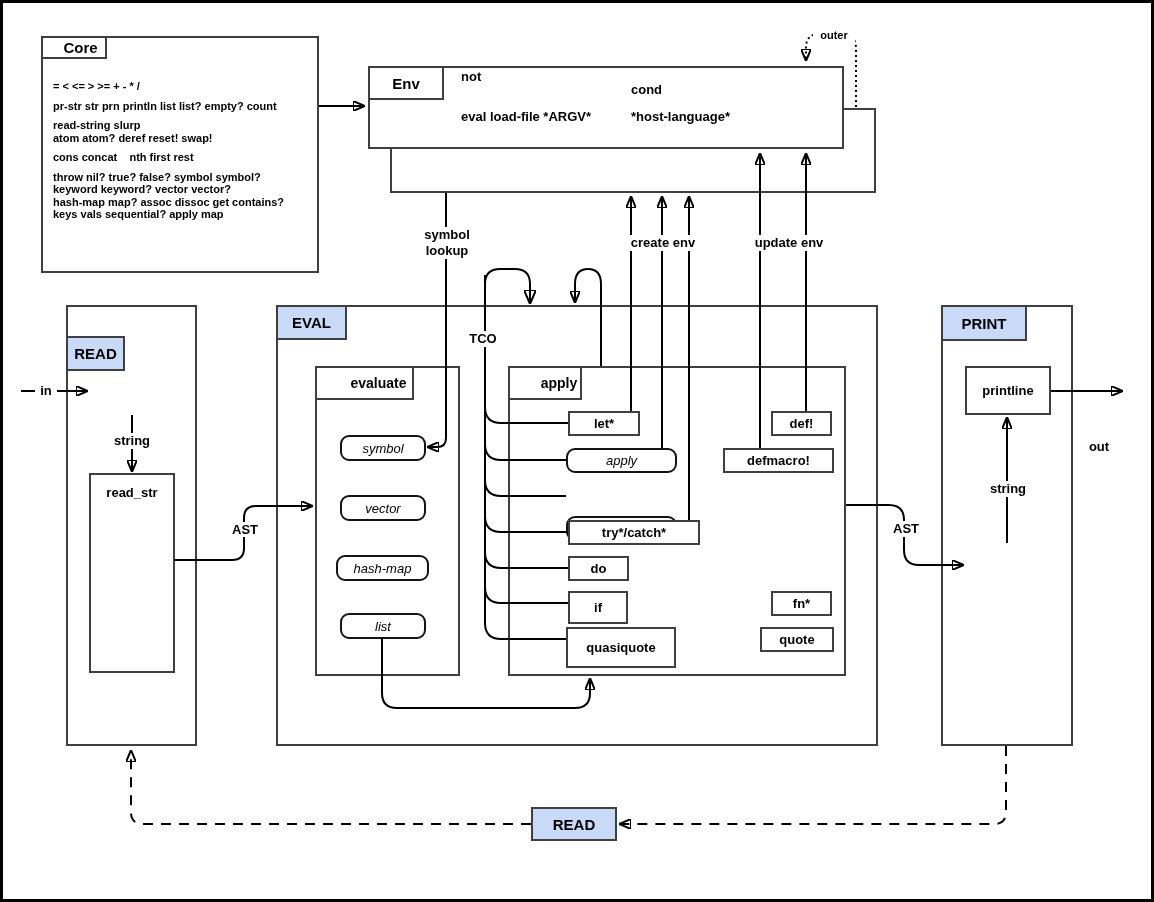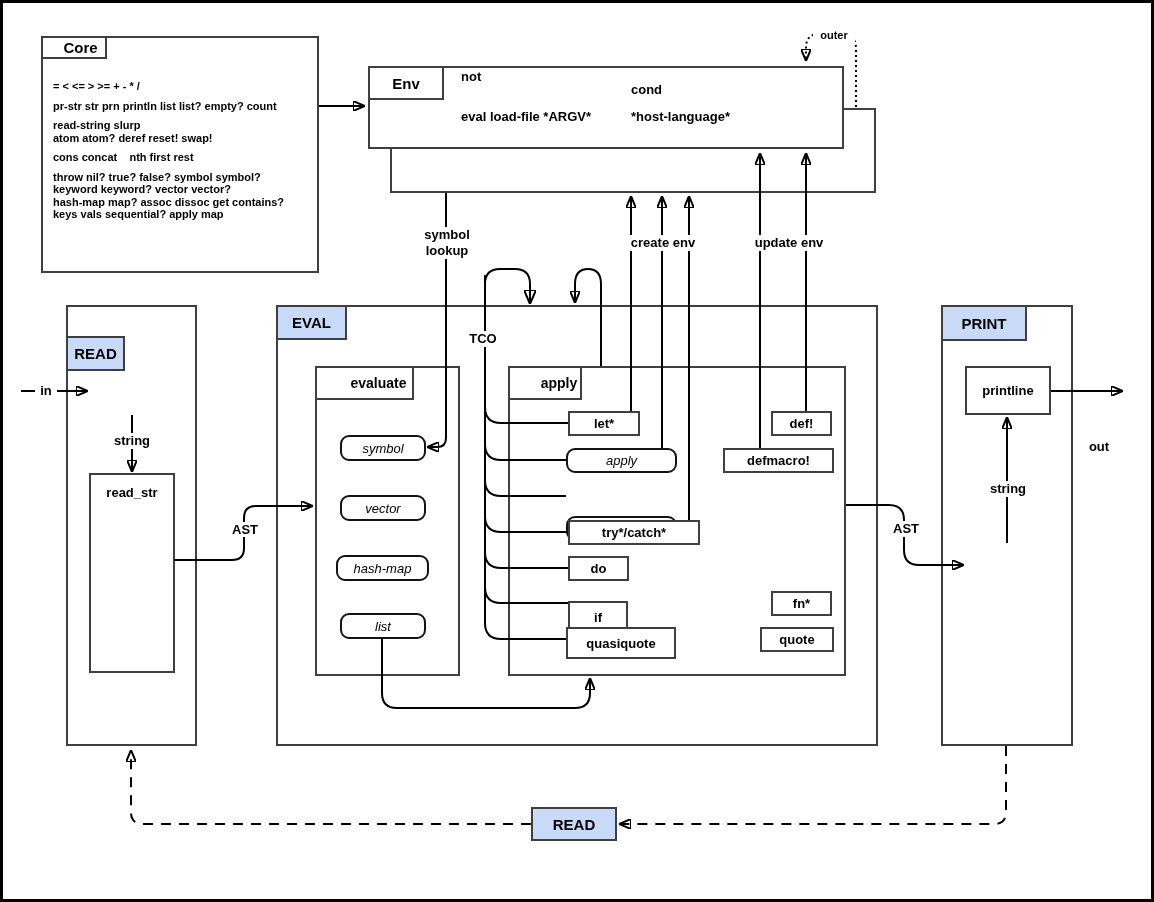--- a/index.html
+++ b/index.html
@@ -82,22 +82,22 @@
   <div class="node rounded" style="left:337px;top:432px;width:86px;height:26px;">symbol</div>
   <div class="node rounded" style="left:337px;top:492px;width:86px;height:26px;">vector</div>
   <div class="node rounded" style="left:333px;top:552px;width:93px;height:26px;">hash-map</div>
   <div class="node rounded" style="left:337px;top:610px;width:86px;height:26px;">list</div>
 
   <div class="node" style="left:565px;top:408px;width:72px;height:25px;">let*</div>
   <div class="node rounded" style="left:563px;top:445px;width:111px;height:25px;">apply</div>
   <div class="node rounded" style="left:563px;top:481px;width:111px;height:25px;margin-top:32px;">apply macro</div>
   <div class="node" style="left:565px;top:517px;width:132px;height:25px;">try*/catch*</div>
   <div class="node" style="left:565px;top:553px;width:61px;height:25px;">do</div>
-  <div class="node" style="left:565px;top:588px;width:60px;height:33px;margin-top:10px;">if</div>
-  <div class="node" style="left:563px;top:624px;width:110px;height:32px;">quasiquote</div>
+  <div class="node" style="left:565px;top:588px;width:60px;height:33px;">if</div>
+  <div class="node" style="left:563px;top:624px;width:110px;height:41px;">quasiquote</div>
   <div class="node" style="left:768px;top:408px;width:61px;height:25px;">def!</div>
   <div class="node" style="left:720px;top:445px;width:111px;height:25px;">defmacro!</div>
   <div class="node" style="left:768px;top:588px;width:61px;height:25px;">fn*</div>
   <div class="node" style="left:757px;top:624px;width:74px;height:25px;">quote</div>
 
   <div class="node" style="left:962px;top:363px;width:86px;height:49px;">printline</div>
 
   <div class="node blue" style="left:528px;top:804px;width:86px;height:34px;">READ</div>
 
   <svg class="wires" width="1154" height="902" viewBox="0 0 1154 902">

